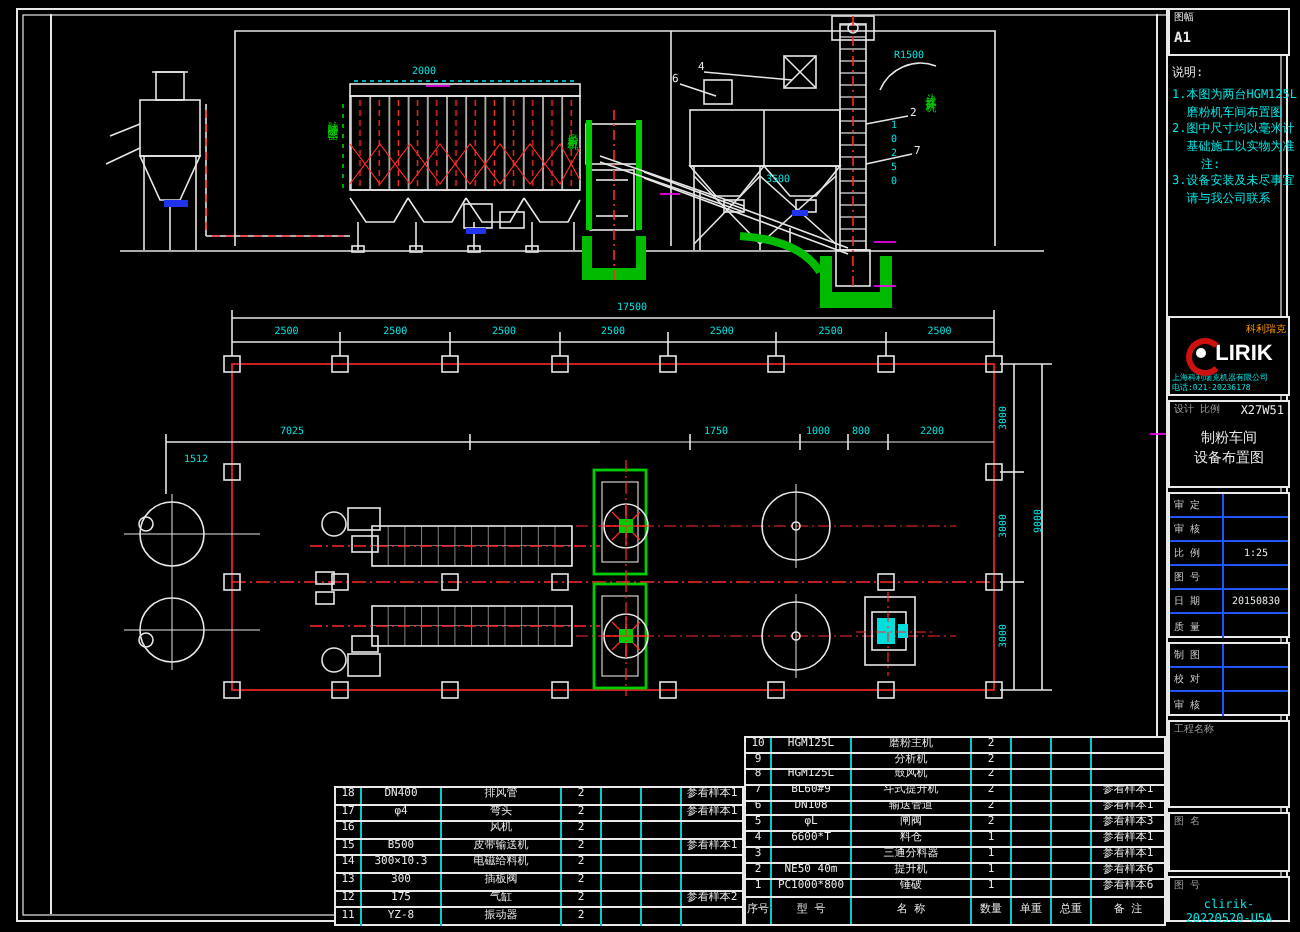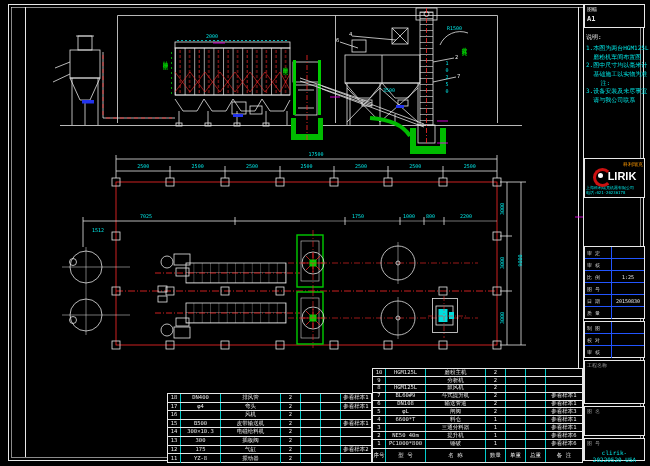--- a/index.html
+++ b/index.html
@@ -574,20 +574,28 @@
     <div class="pbox" style="top:154px;height:40px;padding:2px 1px;">
       <div style="text-align:right;color:#ff9900;font-size:5px;">科利瑞克</div>
       <div style="display:flex;align-items:center;justify-content:center;margin-top:1px;">
         <span class="logo-c"></span>
         <span class="logo-word">LIRIK</span>
       </div>
       <div class="cy" style="font-size:4px;line-height:1.3;margin-top:2px;">上海科利瑞克机器有限公司</div>
       <div class="cy" style="font-size:4px;line-height:1.3;">电话:021-20236178</div>
     </div>
 
+    <div class="pbox" style="top:196px;height:44px;padding:2px;">
+      <div style="display:flex;justify-content:space-between;">
+        <span class="gy t5">设计  比例</span>
+        <span class="wh t6">X27W51</span>
+      </div>
+      <div class="wh t7" style="text-align:center;margin-top:5px;">制粉车间</div>
+      <div class="wh t7" style="text-align:center;margin-top:2px;">设备布置图</div>
+    </div>
 
     <div class="pbox" style="top:242px;height:73px;">
 
         <div class="prow">
           <div class="pl">审 定</div>
           <div class="pv"></div>
         </div>
 
         <div class="prow">
           <div class="pl">审 核</div>

